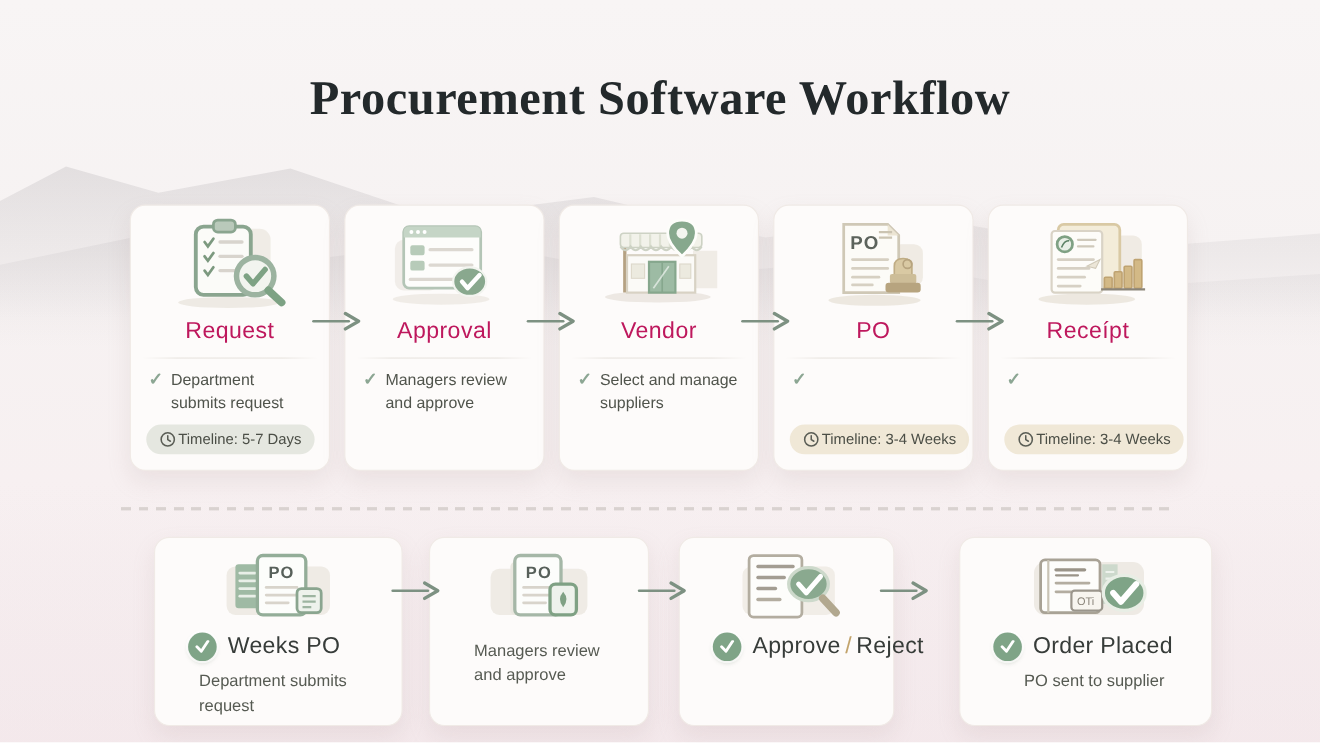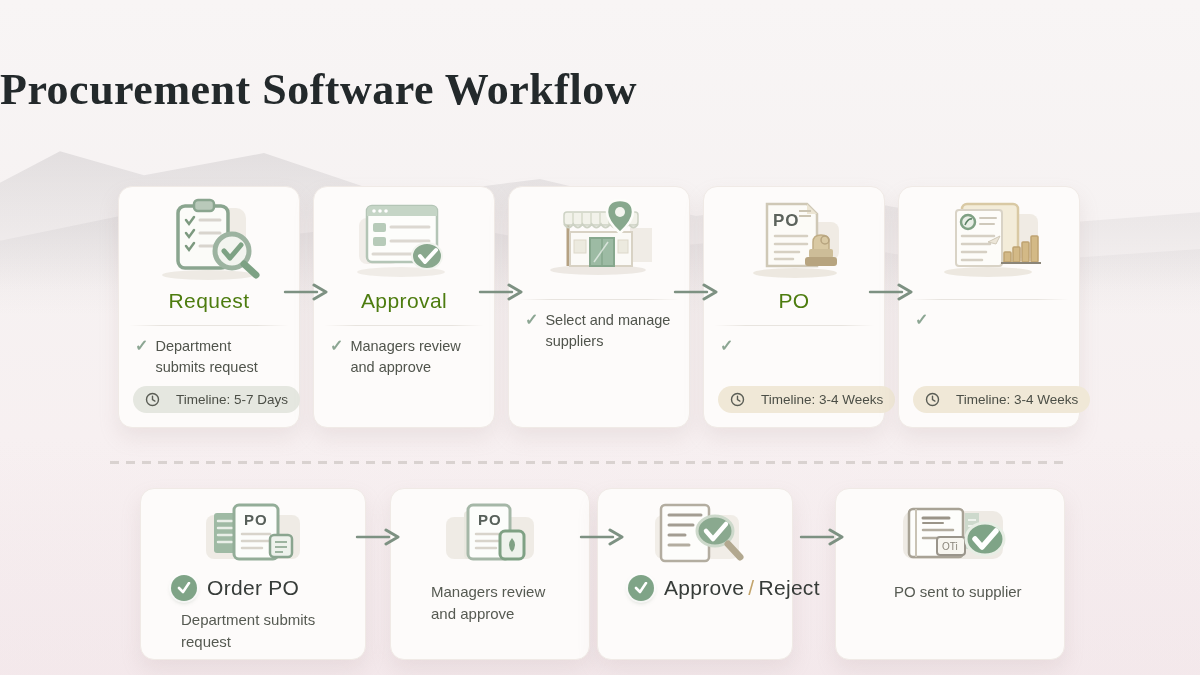--- a/index.html
+++ b/index.html
@@ -15,48 +15,48 @@
   }
   .mtn2 {
     position:absolute; top:150px; left:0; width:1200px; height:165px;
     background:linear-gradient(180deg,rgba(170,166,170,0.26),rgba(235,230,232,0));
     clip-path:polygon(0 55%,10% 40%,20% 55%,35% 42%,50% 62%,66% 52%,80% 70%,100% 60%,100% 100%,0 100%);
   }
   .wash { position:absolute; bottom:0; left:0; width:1200px; height:240px;
     background:linear-gradient(180deg,rgba(246,236,239,0),rgba(243,228,232,0.45)); }
 
   .main-title {
-    position:absolute; top:64px; left:0; width:1200px; 
+    position:absolute; top:64px; left:0; width:1200px; text-align:center;
     font-family:"Liberation Serif",serif; font-size:44px; font-weight:600;
     color:#23292b; letter-spacing:0.5px;
   }
 
   .card {
     position:absolute; background:#fdfbfa; border:1px solid #f0eae6;
     border-radius:14px; box-shadow:0 10px 20px rgba(175,152,152,0.16);
     box-sizing:border-box;
   }
   .top-card { top:186px; width:182px; height:242px; }
   .bot-card { top:488px; height:172px; }
 
   .icon-wrap { display:flex; justify-content:center; align-items:center; height:94px; padding-top:6px; }
   .bot-card .icon-wrap { height:76px; padding-top:8px; }
 
   .card-title {
-    text-align:center; font-size:21px; color:#4d7c0f; font-weight:500;
+    text-align:center; font-size:21px; color:#be185d; font-weight:500;
     letter-spacing:0.4px; margin-top:2px;
   }
   .card-divider { height:1px; background:linear-gradient(90deg,rgba(0,0,0,0),#e8e4df 20%,#e8e4df 80%,rgba(0,0,0,0)); margin:12px 10px 10px 10px; }
 
   .card-desc { display:flex; padding:0 0 0 16px; gap:7px; }
   .check-glyph { color:#8ca693; font-size:16px; font-weight:bold; line-height:20px; }
   .desc-text { font-size:14.5px; color:#50544c; line-height:21px; max-width:126px; }
 
   .badge {
-    position:absolute; left:14px; bottom:14px; display:inline-flex; align-items:center; gap:16px;
+    position:absolute; left:14px; bottom:14px; display:inline-flex; align-items:center; gap:2px;
     padding:6px 12px; border-radius:15px; background:#f0e8d7;
     font-size:13.5px; color:#4b4e46; white-space:nowrap;
   }
   .badge.gray { background:#e5e7e0; }
 
   .arrow { position:absolute; width:46px; height:18px; }
   .top-arrow { top:283px; }
   .bot-arrow { top:528px; }
 
   .dash-divider {
@@ -168,20 +168,21 @@
           <path d="M30 28 q4.6 7 9.25 0 q4.6 7 9.25 0 q4.6 7 9.25 0 q4.6 7 9.25 0 q4.6 7 9.25 0 q4.6 7 9.25 0 q4.6 7 9.25 0 q4.6 7 9.25 0" fill="none" stroke="#cdd2c4" stroke-width="1.8"></path>
           <rect x="40" y="44" width="12" height="13" fill="#eceadf" stroke="#ddd8ca" stroke-width="1"></rect>
           <rect x="84" y="44" width="10" height="13" fill="#eceadf" stroke="#ddd8ca" stroke-width="1"></rect>
           <rect x="56" y="42" width="24" height="28" fill="#9dbba4" stroke="#86a78d" stroke-width="2"></rect>
           <line x1="68" y1="42" x2="68" y2="70" stroke="#86a78d" stroke-width="1.5"></line>
           <line x1="60" y1="66" x2="74" y2="46" stroke="#ffffff" stroke-width="1.5" opacity="0.6"></line>
           <path d="M86 4 q13 0 13 12 q0 9 -13 21 q-13 -12 -13 -21 q0 -12 13 -12 z" fill="#87a88d" stroke="#fdfdfa" stroke-width="2.5"></path>
           <circle cx="86" cy="16" r="5" fill="#f3f5ef"></circle>
         </svg>
       </div>
+      <div class="card-title">Vendor</div>
       <div class="card-divider"></div>
       <div class="card-desc">
         <span class="check-glyph">✓</span>
         <span class="desc-text">Select and manage suppliers</span>
       </div>
     </div>
 
     <div class="card top-card" style="left:703px">
       <div class="icon-wrap">
         <svg width="130" height="88" viewBox="0 0 130 88">
@@ -232,20 +233,21 @@
           <line x1="38" y1="56" x2="62" y2="56" stroke="#d6d0c4" stroke-width="2.5" stroke-linecap="round"></line>
           <line x1="38" y1="64" x2="58" y2="64" stroke="#d6d0c4" stroke-width="2.5" stroke-linecap="round"></line>
           <path d="M64 46 l12 -6 -4 8 z" fill="#ece6d8" stroke="#d0c9b8" stroke-width="1"></path>
           <rect x="80" y="56" width="7" height="10" rx="1" fill="#d3b986" stroke="#bfa371" stroke-width="1.5"></rect>
           <rect x="89" y="51" width="7" height="15" rx="1" fill="#d3b986" stroke="#bfa371" stroke-width="1.5"></rect>
           <rect x="98" y="46" width="7" height="20" rx="1" fill="#d3b986" stroke="#bfa371" stroke-width="1.5"></rect>
           <rect x="107" y="40" width="7" height="26" rx="1" fill="#d3b986" stroke="#bfa371" stroke-width="1.5"></rect>
           <line x1="77" y1="67" x2="117" y2="67" stroke="#8b8578" stroke-width="2"></line>
         </svg>
       </div>
+      <div class="card-title">Receípt</div>
       <div class="card-divider"></div>
       <div class="card-desc">
         <span class="check-glyph">✓</span>
       </div>
       <div class="badge">
         <svg width="15" height="15" viewBox="0 0 15 15">
             <circle cx="7.5" cy="7.5" r="6" fill="none" stroke="#5a5d55" stroke-width="1.4"></circle>
             <path d="M7.5 4.2 v3.5 l2.4 1.4" fill="none" stroke="#5a5d55" stroke-width="1.4" stroke-linecap="round"></path>
           </svg>
         <span>Timeline: 3-4 Weeks</span>
@@ -293,21 +295,21 @@
           <line x1="97" y1="46" x2="109" y2="46" stroke="#9db4a0" stroke-width="2"></line>
           <line x1="97" y1="51" x2="105" y2="51" stroke="#9db4a0" stroke-width="2"></line>
         </svg>
       </div>
       <div class="bot-title-row">
         <span class="check-circle">
             <svg width="14" height="12" viewBox="0 0 14 12">
               <path d="M2 6 l4 4 6-9" fill="none" stroke="#fff" stroke-width="2.6" stroke-linecap="round" stroke-linejoin="round"></path>
             </svg>
           </span>
-        <span class="bot-title">Order PO</span>
+        <span class="bot-title">Weeks PO</span>
       </div>
       <div class="bot-desc">Department submits request</div>
     </div>
 
     <div class="card bot-card" style="left:390px; width:200px;">
       <div class="icon-wrap">
         <svg width="140" height="68" viewBox="0 0 140 68">
           <rect x="26" y="16" width="88" height="42" rx="8" fill="#e9e5dd" opacity="0.75"></rect>
           <rect x="44" y="10" width="40" height="48" rx="4" fill="#e9e7df"></rect>
           <rect x="48" y="4" width="42" height="54" rx="5" fill="#fcfdfb" stroke="#a5b7a7" stroke-width="3"></rect>
@@ -315,21 +317,21 @@
           <line x1="56" y1="33" x2="82" y2="33" stroke="#d8d4cb" stroke-width="2.5" stroke-linecap="round"></line>
           <line x1="56" y1="40" x2="82" y2="40" stroke="#d8d4cb" stroke-width="2.5" stroke-linecap="round"></line>
           <line x1="56" y1="47" x2="76" y2="47" stroke="#d8d4cb" stroke-width="2.5" stroke-linecap="round"></line>
           <rect x="80" y="30" width="24" height="28" rx="5" fill="#eef2ec" stroke="#7fa184" stroke-width="3"></rect>
           <path d="M92 37 q6 7 0 14 q-6 -7 0 -14 z" fill="#7fa184"></path>
         </svg>
       </div>
       <div class="bot-desc">Managers review and approve</div>
     </div>
 
-    <div class="card bot-card" style="left:597px; width:196px;">
+    <div class="card bot-card" style="left:617px; width:196px;">
       <div class="icon-wrap">
         <svg width="140" height="68" viewBox="0 0 140 68">
           <rect x="30" y="14" width="84" height="44" rx="8" fill="#ece8e0" opacity="0.75"></rect>
           <rect x="36" y="4" width="48" height="56" rx="4" fill="#fdfdfb" stroke="#b3ada0" stroke-width="2.5"></rect>
           <line x1="44" y1="14" x2="76" y2="14" stroke="#a39d92" stroke-width="3" stroke-linecap="round"></line>
           <line x1="44" y1="24" x2="68" y2="24" stroke="#a39d92" stroke-width="3" stroke-linecap="round"></line>
           <line x1="44" y1="34" x2="60" y2="34" stroke="#a39d92" stroke-width="3" stroke-linecap="round"></line>
           <line x1="44" y1="44" x2="64" y2="44" stroke="#b3ada0" stroke-width="3" stroke-linecap="round"></line>
           <ellipse cx="90" cy="30" rx="18" ry="15" fill="#8aa98f" stroke="#cdd9cb" stroke-width="3"></ellipse>
           <path d="M81 30 l7 8 13-15" stroke="#fff" stroke-width="4.5" fill="none" stroke-linecap="round" stroke-linejoin="round"></path>
@@ -339,41 +341,49 @@
       <div class="bot-title-row">
         <span class="check-circle">
             <svg width="14" height="12" viewBox="0 0 14 12">
               <path d="M2 6 l4 4 6-9" fill="none" stroke="#fff" stroke-width="2.6" stroke-linecap="round" stroke-linejoin="round"></path>
             </svg>
           </span>
         <span class="bot-title"><span>Approve</span><span class="slash-tan">/</span><span>Reject</span></span>
       </div>
     </div>
 
-    <div class="card bot-card card-order" style="left:835px; width:230px;">
+    <div class="card bot-card card-order" style="left:872px; width:230px;">
       <div class="icon-wrap">
         <svg width="155" height="68" viewBox="0 0 155 68">
           <rect x="30" y="10" width="100" height="48" rx="10" fill="#eae6de" opacity="0.8"></rect>
           <rect x="36" y="8" width="54" height="48" rx="4" fill="#fdfdfb" stroke="#a8a295" stroke-width="2.5"></rect>
           <line x1="43" y1="8" x2="43" y2="56" stroke="#c9c3b5" stroke-width="2"></line>
           <line x1="50" y1="17" x2="76" y2="17" stroke="#9a9488" stroke-width="3" stroke-linecap="round"></line>
           <line x1="50" y1="22" x2="70" y2="22" stroke="#9a9488" stroke-width="2" stroke-linecap="round"></line>
           <line x1="50" y1="29" x2="80" y2="29" stroke="#b3ada0" stroke-width="2.5" stroke-linecap="round"></line>
           <line x1="50" y1="37" x2="72" y2="37" stroke="#b3ada0" stroke-width="2.5" stroke-linecap="round"></line>
           <rect x="92" y="12" width="14" height="36" fill="#cdd9cc"></rect>
           <line x1="95" y1="19" x2="103" y2="19" stroke="#eef2ec" stroke-width="2"></line>
           <line x1="95" y1="25" x2="103" y2="25" stroke="#eef2ec" stroke-width="2"></line>
           <line x1="95" y1="31" x2="103" y2="31" stroke="#eef2ec" stroke-width="2"></line>
           <line x1="95" y1="37" x2="103" y2="37" stroke="#eef2ec" stroke-width="2"></line>
           <rect x="64" y="36" width="28" height="18" rx="3" fill="#f7f5ef" stroke="#9a958b" stroke-width="2"></rect>
           <text x="69" y="49" font-family="Liberation Sans, sans-serif" font-size="10" fill="#8a857a">OTi</text>
           <ellipse cx="112" cy="38" rx="19" ry="16" fill="#7fa487" stroke="#e8eee5" stroke-width="3"></ellipse>
           <path d="M102 38 l7 8 14-16" stroke="#fff" stroke-width="5.5" fill="none" stroke-linecap="round" stroke-linejoin="round"></path>
         </svg>
       </div>
+      <div class="bot-title-row">
+        <span class="check-circle">
+            <svg width="14" height="12" viewBox="0 0 14 12">
+              <path d="M2 6 l4 4 6-9" fill="none" stroke="#fff" stroke-width="2.6" stroke-linecap="round" stroke-linejoin="round"></path>
+            </svg>
+          </span>
+        <span class="bot-title">Order Placed</span>
+      </div>
       <div class="bot-desc">PO sent to supplier</div>
     </div>
 
     <svg class="arrow bot-arrow" style="left:355px" viewBox="0 0 46 18">
         <line x1="2" y1="9" x2="34" y2="9" stroke="#7d9182" stroke-width="2.4" stroke-linecap="round"></line>
         <path d="M31 2 L43 9 L31 16" fill="none" stroke="#7d9182" stroke-width="3" stroke-linecap="round" stroke-linejoin="round"></path>
       </svg>
     <svg class="arrow bot-arrow" style="left:579px" viewBox="0 0 46 18">
         <line x1="2" y1="9" x2="34" y2="9" stroke="#7d9182" stroke-width="2.4" stroke-linecap="round"></line>
         <path d="M31 2 L43 9 L31 16" fill="none" stroke="#7d9182" stroke-width="3" stroke-linecap="round" stroke-linejoin="round"></path>

